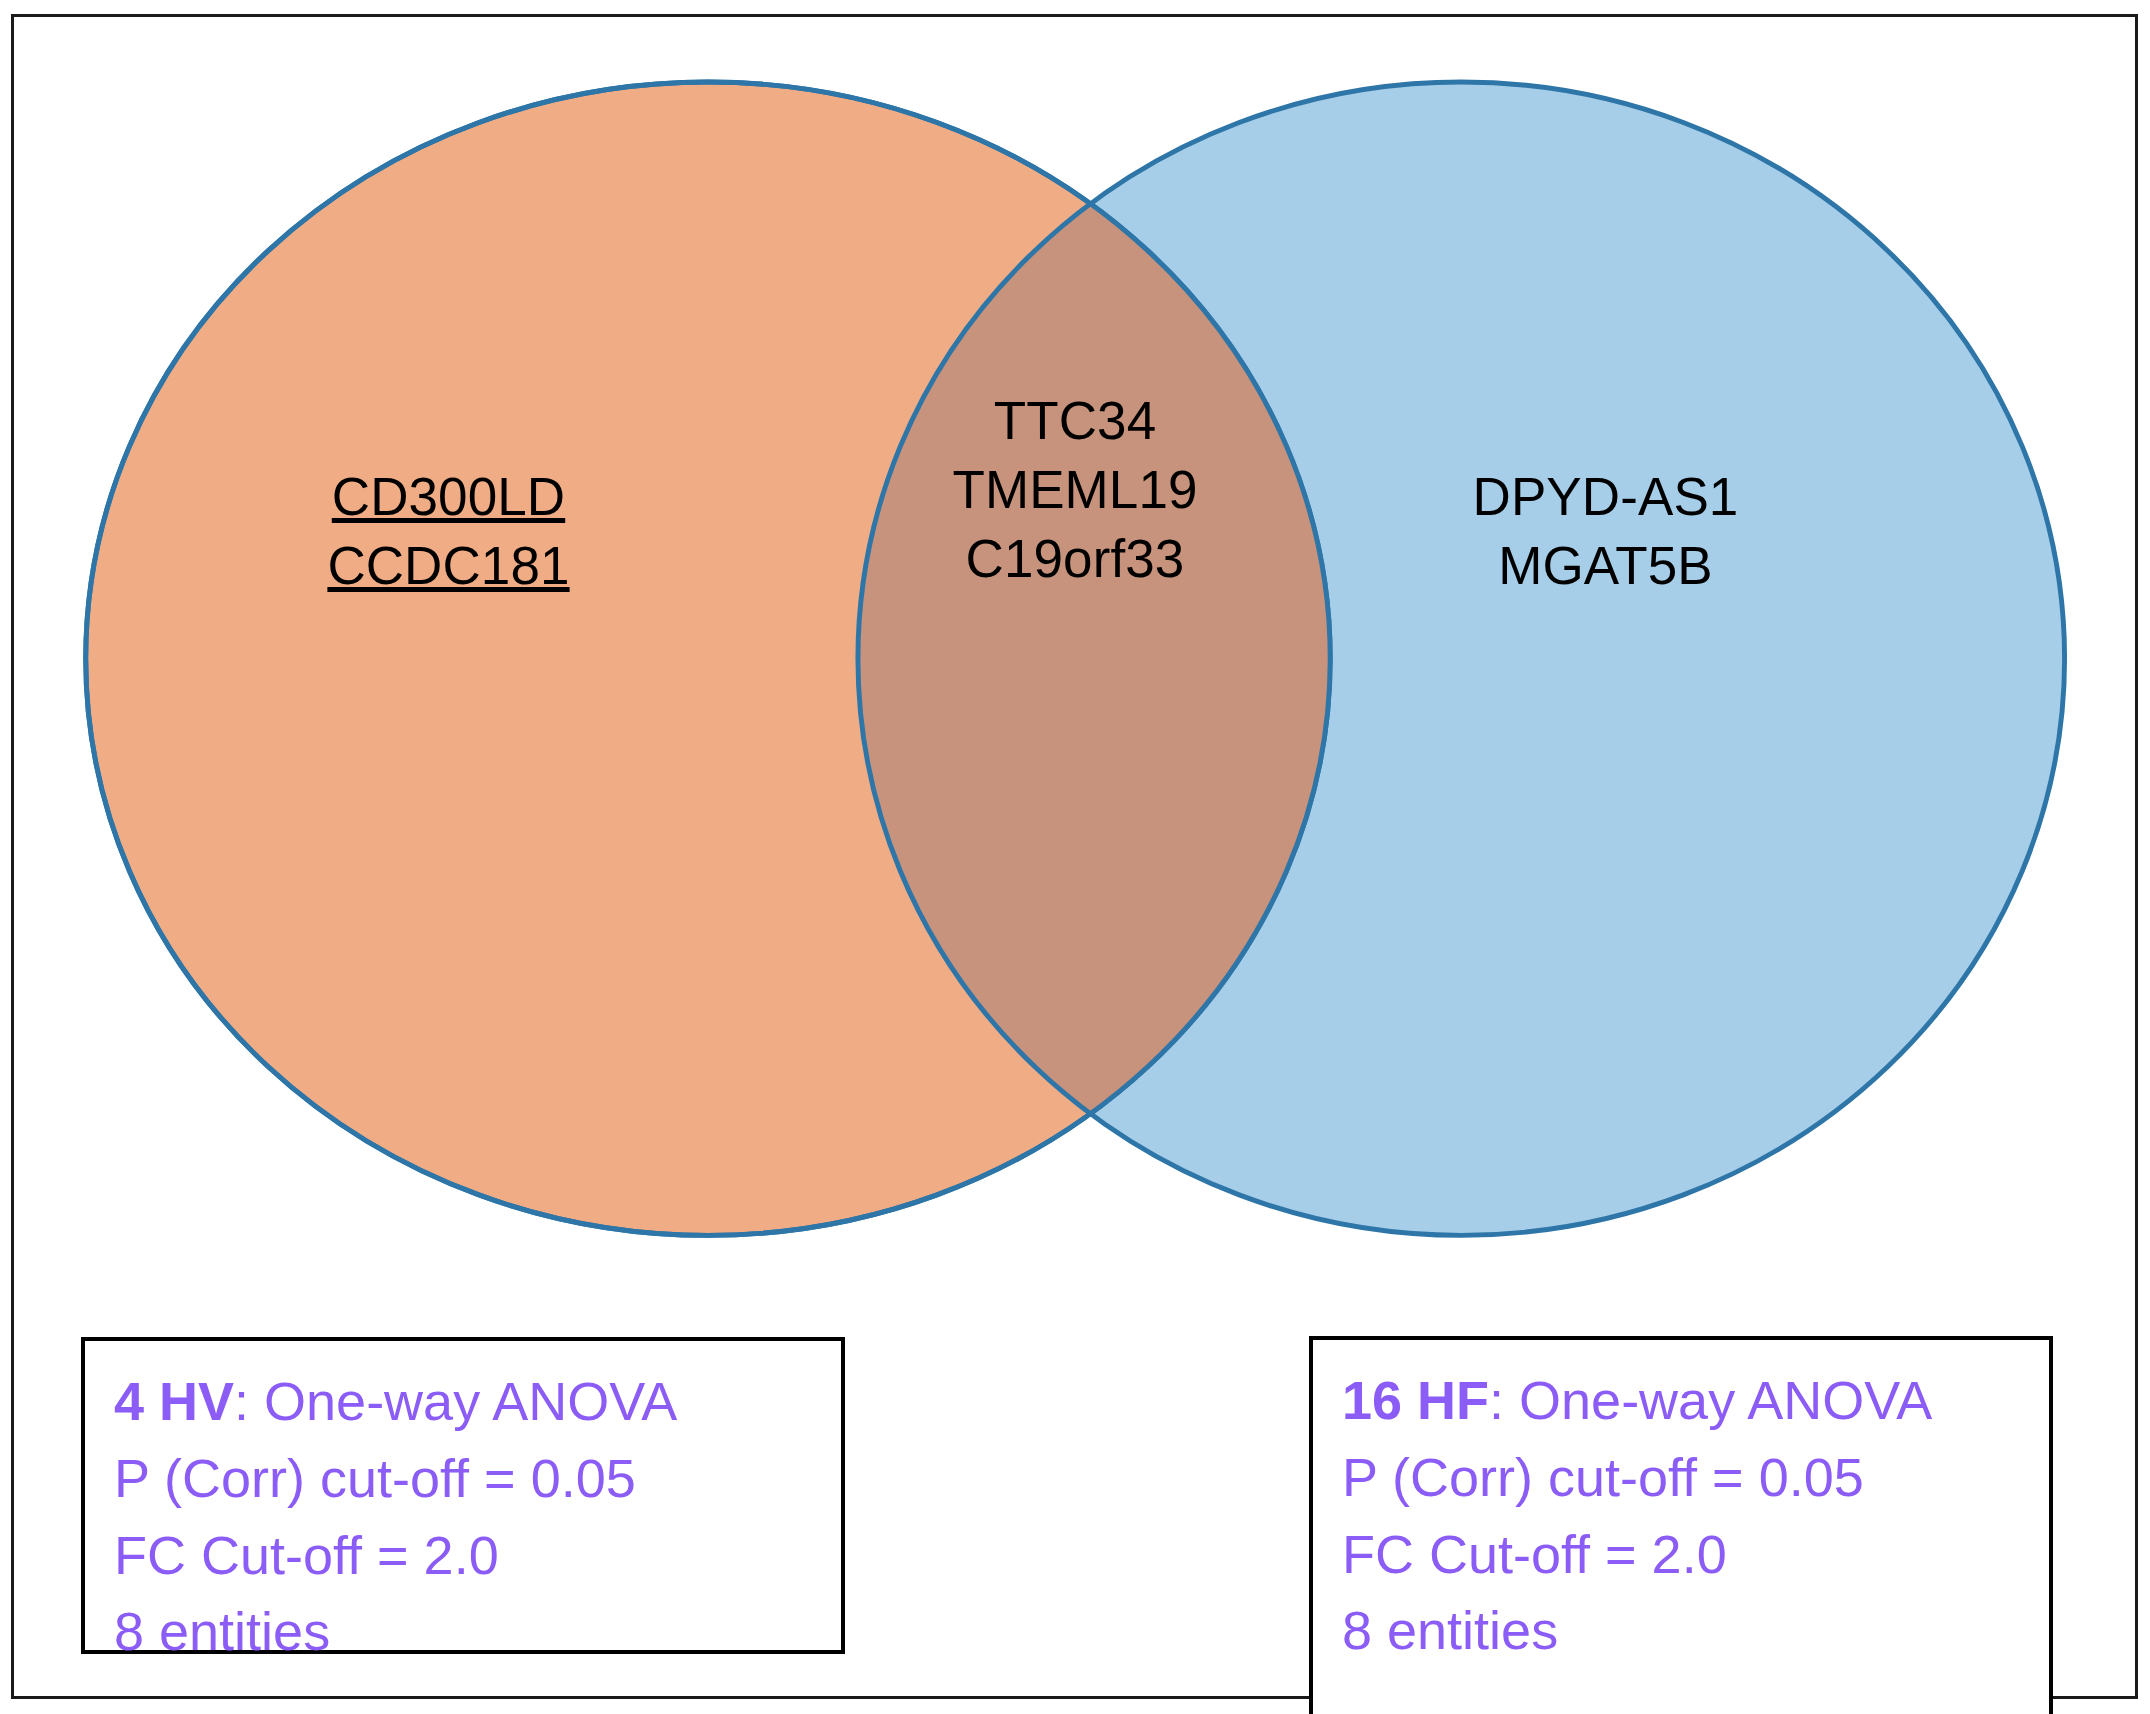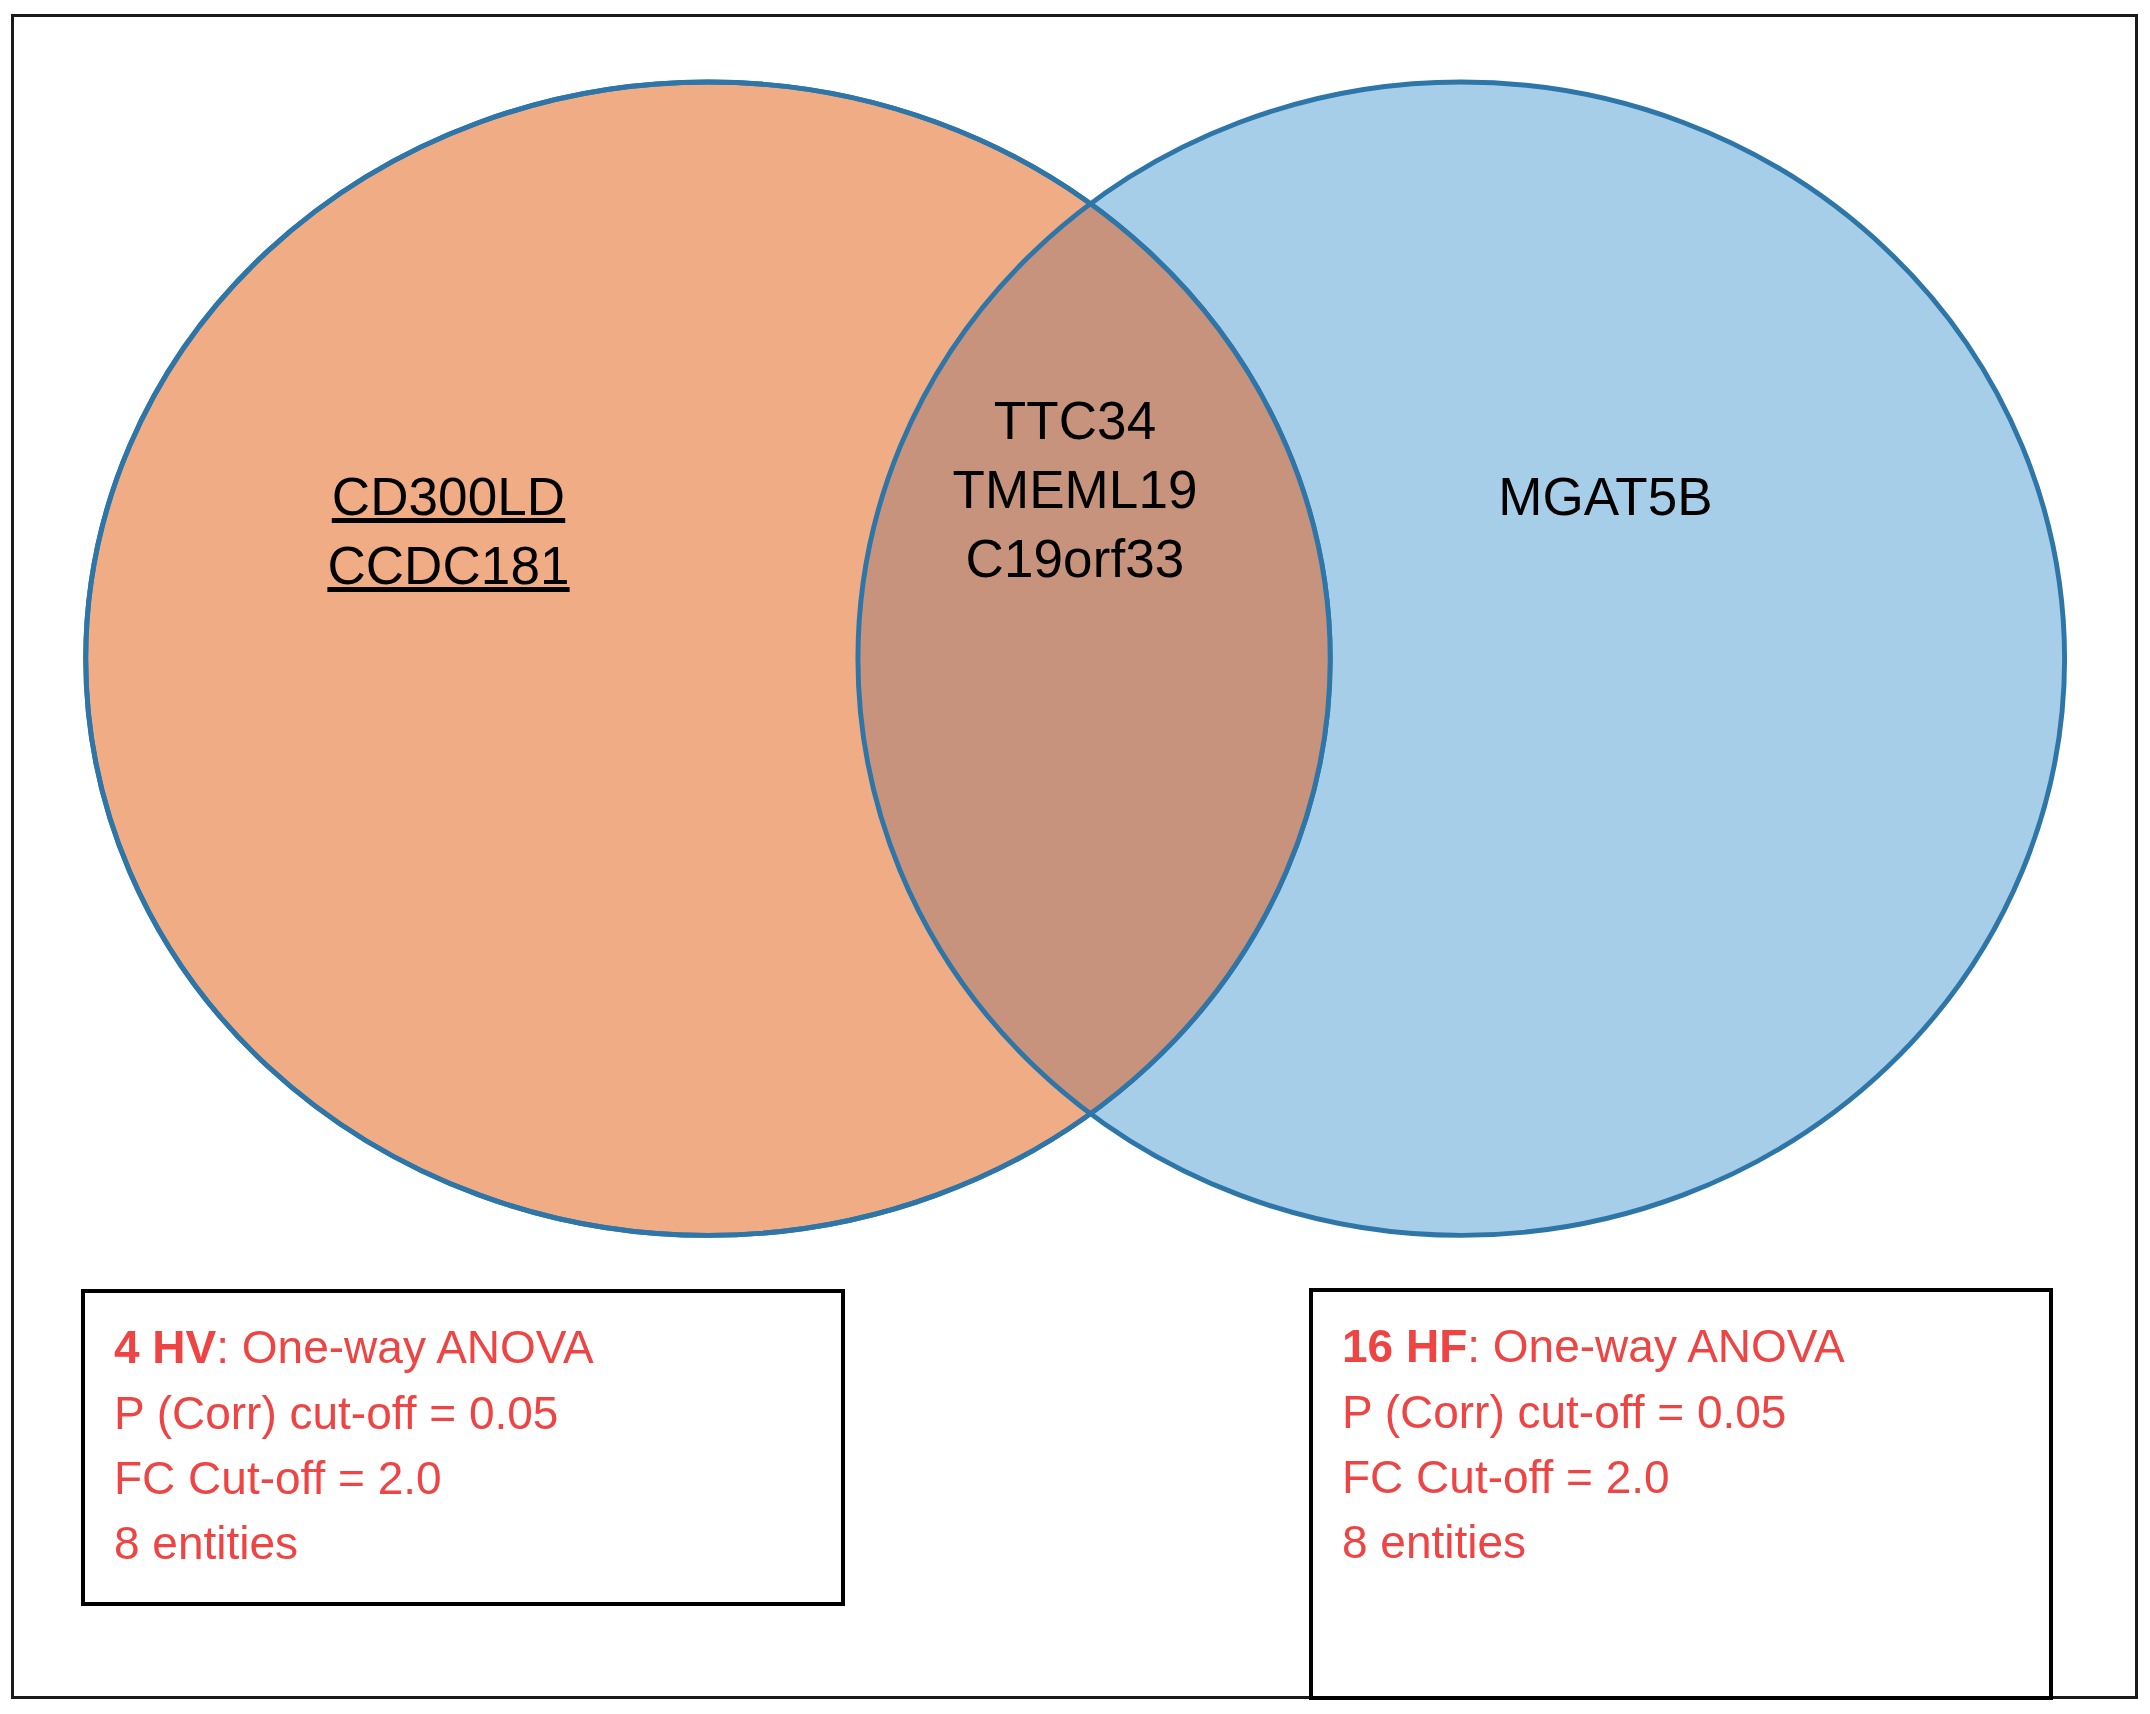--- a/index.html
+++ b/index.html
@@ -68,24 +68,25 @@
     width: 491px;
   }
 
   
   .caption-box {
     position: absolute;
     border: 4.2px solid #000000;
     box-sizing: border-box;
     background: #ffffff;
     padding: 22.4px 0 22.4px 29px;
-    font-size: 46px;
+    font-size: 54px;
     line-height: 1.42;
-    color: #ef4444;
+    color: #8b5cf6;
     font-family: "Liberation Sans", sans-serif;
+    margin-top: 48px;
   }
   .caption-box .caption-line { display: block; white-space: nowrap; }
   .caption-box .caption-line .lead { font-weight: 700; }
 
   #left-caption-box {
     left: 81px;
     top: 1289px;
     width: 764px;
     height: 317px;
   }
@@ -124,20 +125,21 @@
   <span class="gene-item">CCDC181</span>
 </div>
 
 <div class="gene-list" id="intersection-labels">
   <span class="gene-item">TTC34</span>
   <span class="gene-item">TMEML19</span>
   <span class="gene-item">C19orf33</span>
 </div>
 
 <div class="gene-list" id="right-only-labels">
+  <span class="gene-item">DPYD-AS1</span>
   <span class="gene-item">MGAT5B</span>
 </div>
 
 <div class="caption-box" id="left-caption-box">
   <span class="caption-line"><span class="lead">4 HV</span><span>: One-way ANOVA</span></span>
   <span class="caption-line">P (Corr) cut-off = 0.05</span>
   <span class="caption-line">FC Cut-off = 2.0</span>
   <span class="caption-line">8 entities</span>
 </div>
 

